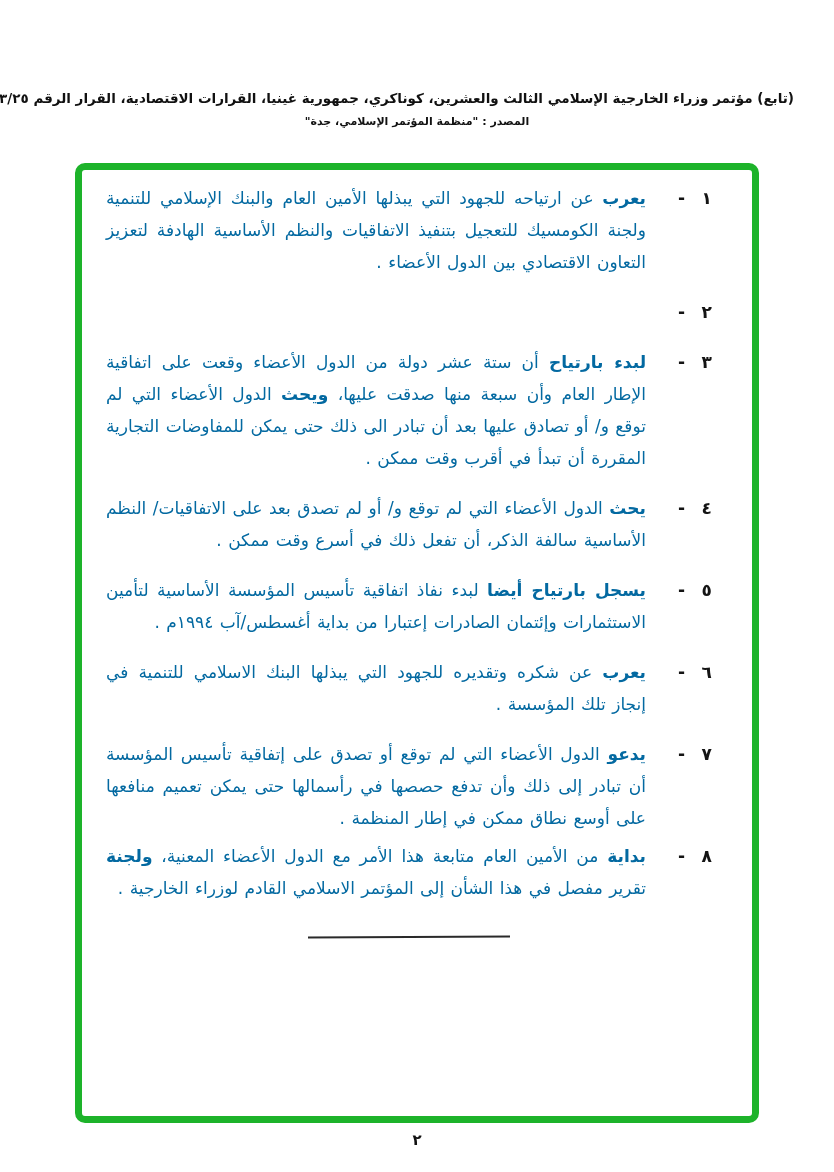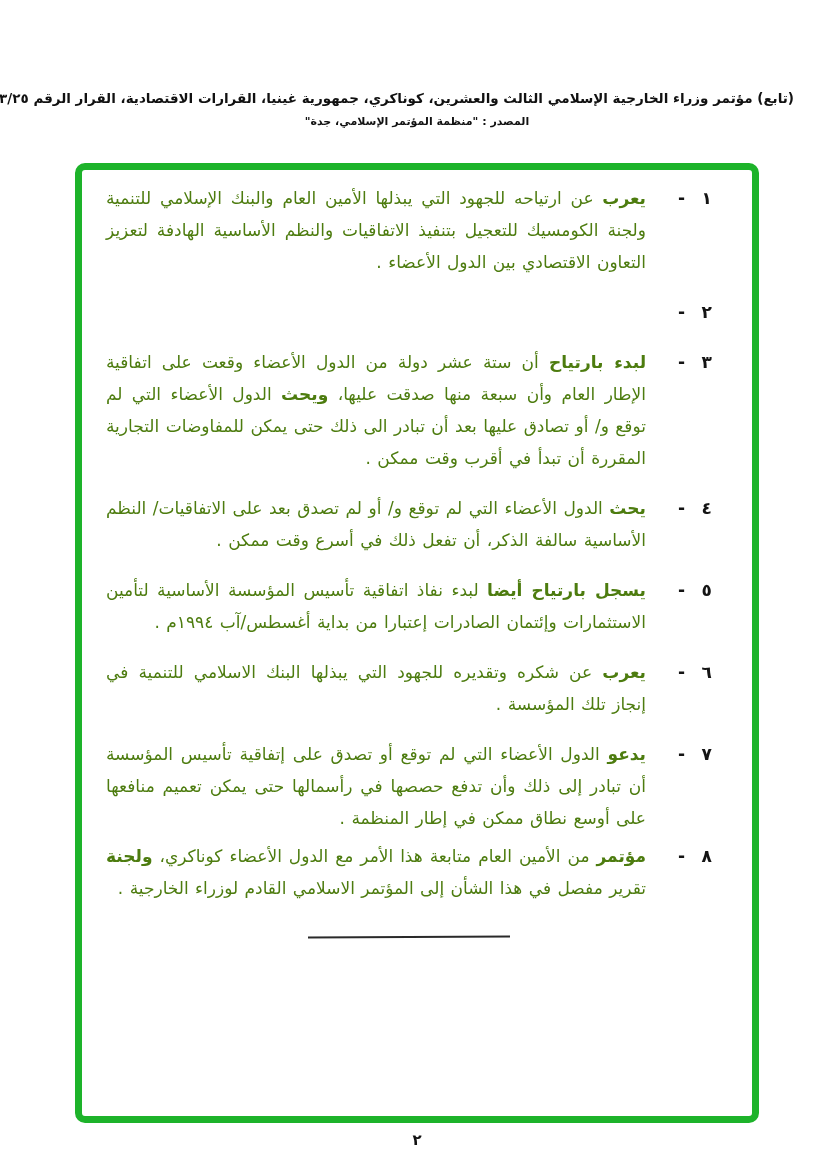--- a/index.html
+++ b/index.html
@@ -24,21 +24,21 @@
     position:absolute;left:82px;top:170px;width:670px;height:946px;
     direction:rtl;box-sizing:border-box;padding:12px 40px 0 24px;
   }
   .para{display:flex;column-gap:32px;margin-bottom:18px;}
   .para.tight{margin-bottom:6px;}
   .num{
     flex:0 0 34px;display:flex;justify-content:space-between;align-items:flex-start;
     font-size:17px;font-weight:bold;line-height:32px;color:#141414;
   }
   .txt{
-    flex:1;font-size:17px;line-height:32px;text-align:justify;color:#4d7c0f;
+    flex:1;font-size:17px;line-height:32px;text-align:justify;color:#0369a1;
     word-spacing:1px;
   }
   .txt b{font-weight:bold;}
   
   .divider{
     width:202px;border:none;border-top:2px solid #2a2a2a;
     margin:32px auto 0 auto;transform:rotate(-0.25deg);
   }
   
   .pagenum{
@@ -104,19 +104,19 @@
           <span>٧</span>
           <span>-</span>
         </div>
         <div class="txt"><b>يدعو</b><span> الدول الأعضاء التي لم توقع أو تصدق على إتفاقية تأسيس المؤسسة أن تبادر إلى ذلك وأن تدفع حصصها في رأسمالها حتى يمكن تعميم منافعها على أوسع نطاق ممكن في إطار المنظمة .</span></div>
       </div>
       <div class="para">
         <div class="num">
           <span>٨</span>
           <span>-</span>
         </div>
-        <div class="txt"><b>مؤتمر</b><span> من الأمين العام متابعة هذا الأمر مع الدول الأعضاء كوناكري، </span><b>ولجنة</b><span> تقرير مفصل في هذا الشأن إلى المؤتمر الاسلامي القادم لوزراء الخارجية .</span></div>
+        <div class="txt"><b>بداية</b><span> من الأمين العام متابعة هذا الأمر مع الدول الأعضاء المعنية، </span><b>ولجنة</b><span> تقرير مفصل في هذا الشأن إلى المؤتمر الاسلامي القادم لوزراء الخارجية .</span></div>
       </div>
     </div>
   <hr class="divider">
 </div>
 
 <div class="pagenum">٢</div>
 
 </body></html>

